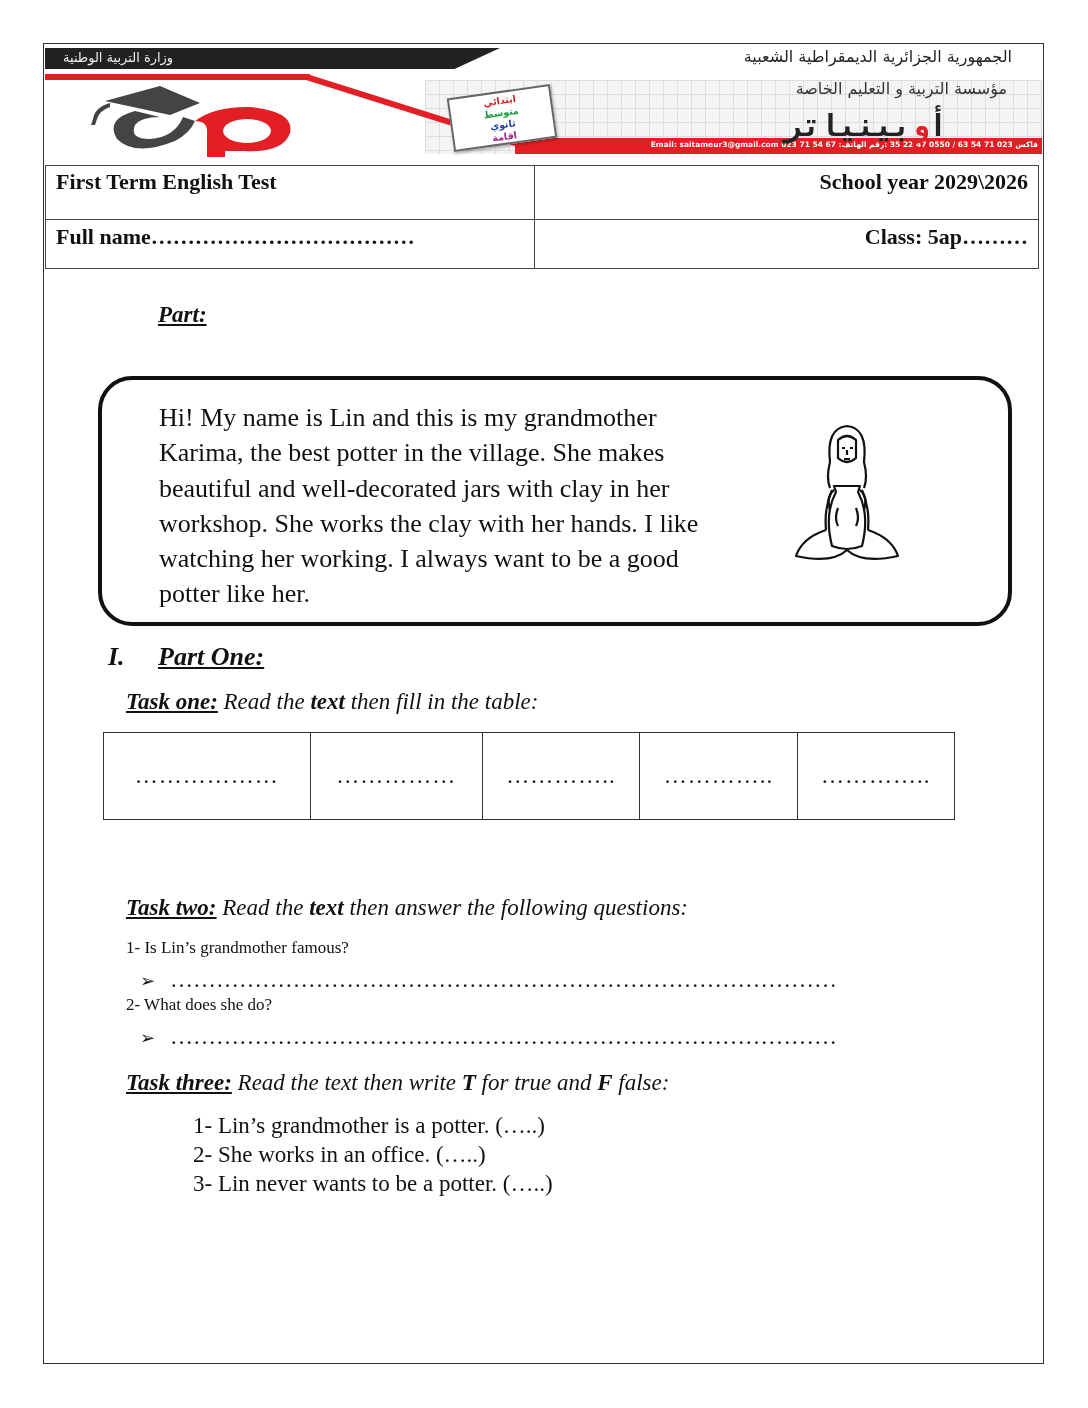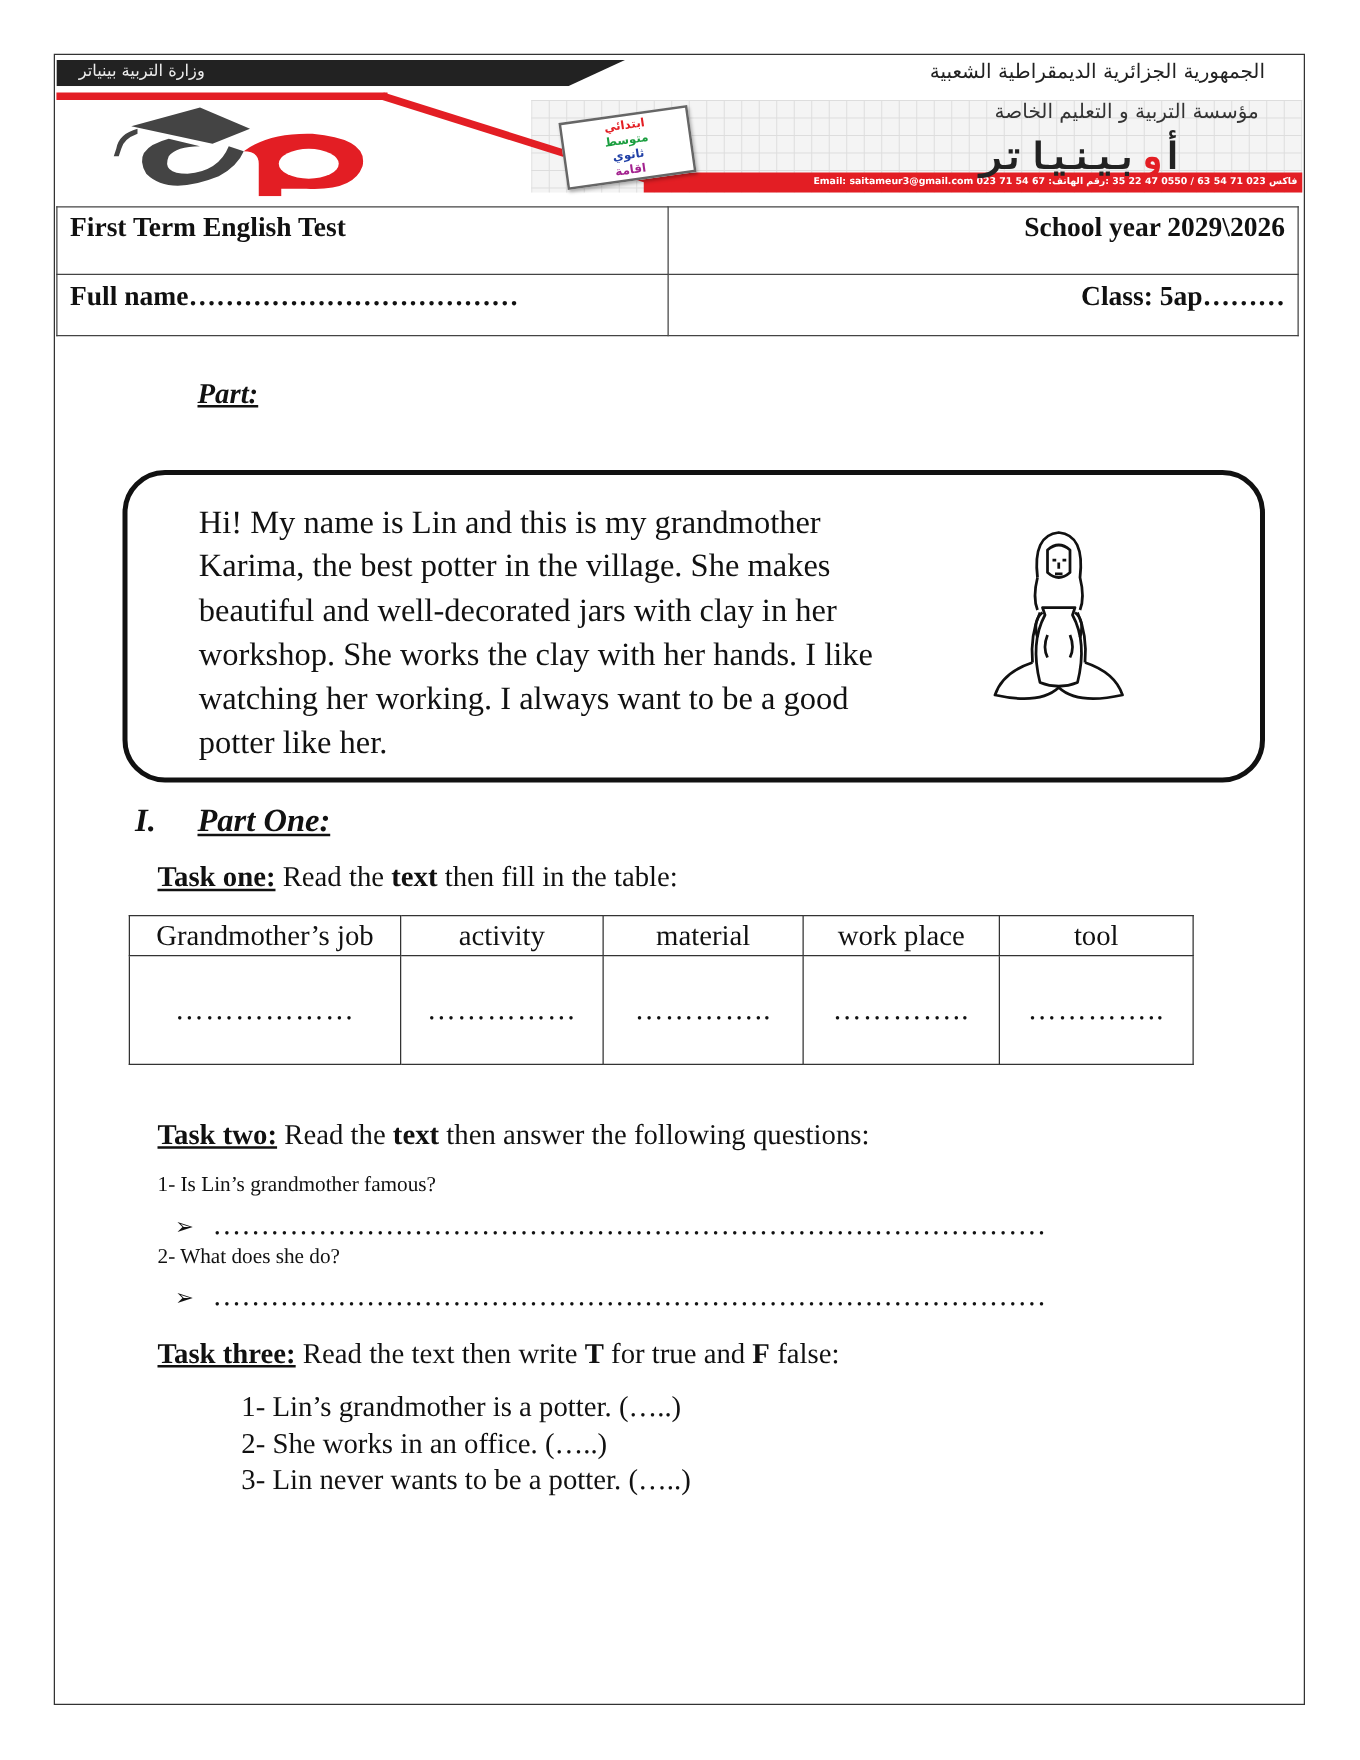--- a/index.html
+++ b/index.html
@@ -37,21 +37,21 @@
   .text-label { position: absolute; left: 158px; top: 302px; font-size: 23px; font-weight: bold; font-style: italic; text-decoration: underline; }
 
   .reading-box { position: absolute; left: 98px; top: 376px; width: 914px; height: 250px; border: 4px solid #111; border-radius: 34px; box-sizing: border-box; }
   .reading-text { position: absolute; left: 57px; top: 20px; width: 570px; font-size: 26px; line-height: 35.3px; }
   .potter-img { position: absolute; left: 670px; top: 38px; width: 150px; height: 150px; }
 
   .part-heading { position: absolute; left: 108px; top: 642px; font-size: 26px; font-weight: bold; font-style: italic; }
   .part-heading .num { display: inline-block; width: 50px; }
   .part-heading .title { text-decoration: underline; }
 
-  .task-line { position: absolute; font-size: 23px; }
+  .task-line { position: absolute; font-size: 23px; font-style: italic; }
   .task-line .tlabel { font-weight: bold; text-decoration: underline; }
   .task-line b { font-weight: bold; }
 
   .fill-table { position: absolute; left: 103px; top: 732px; width: 852px; border-collapse: collapse; }
   .fill-table td, .fill-table th { border: 1.2px solid #333; font-weight: normal; font-size: 23px; text-align: center; padding: 0; }
   .fill-table th { height: 31px; }
   .fill-table td { height: 86px; letter-spacing: 1px; }
 
   .q-line { position: absolute; left: 126px; font-size: 17px; }
   .answer-line { position: absolute; left: 140px; font-size: 23px; white-space: nowrap; }
@@ -60,21 +60,21 @@
   .tf-item { position: absolute; left: 193px; font-size: 23px; }
 </style>
 </head>
 <body>
 
 <div class="page-frame"></div>
 
 <div class="banner">
   <div class="grid-area"></div>
   <div class="ministry-bar">
-    <span class="ministry-text">وزارة التربية بينياتر</span>
+    <span class="ministry-text">وزارة التربية الوطنية</span>
   </div>
   <span class="republic-text">الجمهورية الجزائرية الديمقراطية الشعبية</span>
   <div class="red-line-top"></div>
   <div class="red-diag"></div>
   <div class="red-bottom">
   </div>
   <span class="contact-text">Email: saitameur3@gmail.com  023 71 54 67 :فاكس  023 71 54 63 / 0550 47 22 35 :رقم الهاتف</span>
   <span class="institution-text">مؤسسة التربية و التعليم الخاصة</span>
   <span class="brand-text"><span>أ</span><span class="o">و</span><span>بينياتر</span></span>
   <div class="whiteboard">
@@ -127,27 +127,20 @@
 <div class="part-heading">
   <span class="num">I.</span><span class="title">Part One:</span>
 </div>
 
 <div class="task-line" style="left:126px; top:689px;">
   <span class="tlabel">Task one:</span><span> Read the </span><b>text</b><span> then fill in the table:</span>
 </div>
 
 <table class="fill-table">
   <tbody>
-      <tr>
-    <th style="width:216px">Grandmother’s job</th>
-    <th style="width:161px">activity</th>
-    <th style="width:159px">material</th>
-    <th style="width:156px">work place</th>
-    <th>tool</th>
-  </tr>
   <tr>
     <td>………………</td>
     <td>……………</td>
     <td>…………..</td>
     <td>…………..</td>
     <td>…………..</td>
   </tr>
 </tbody>
   </table>
 

